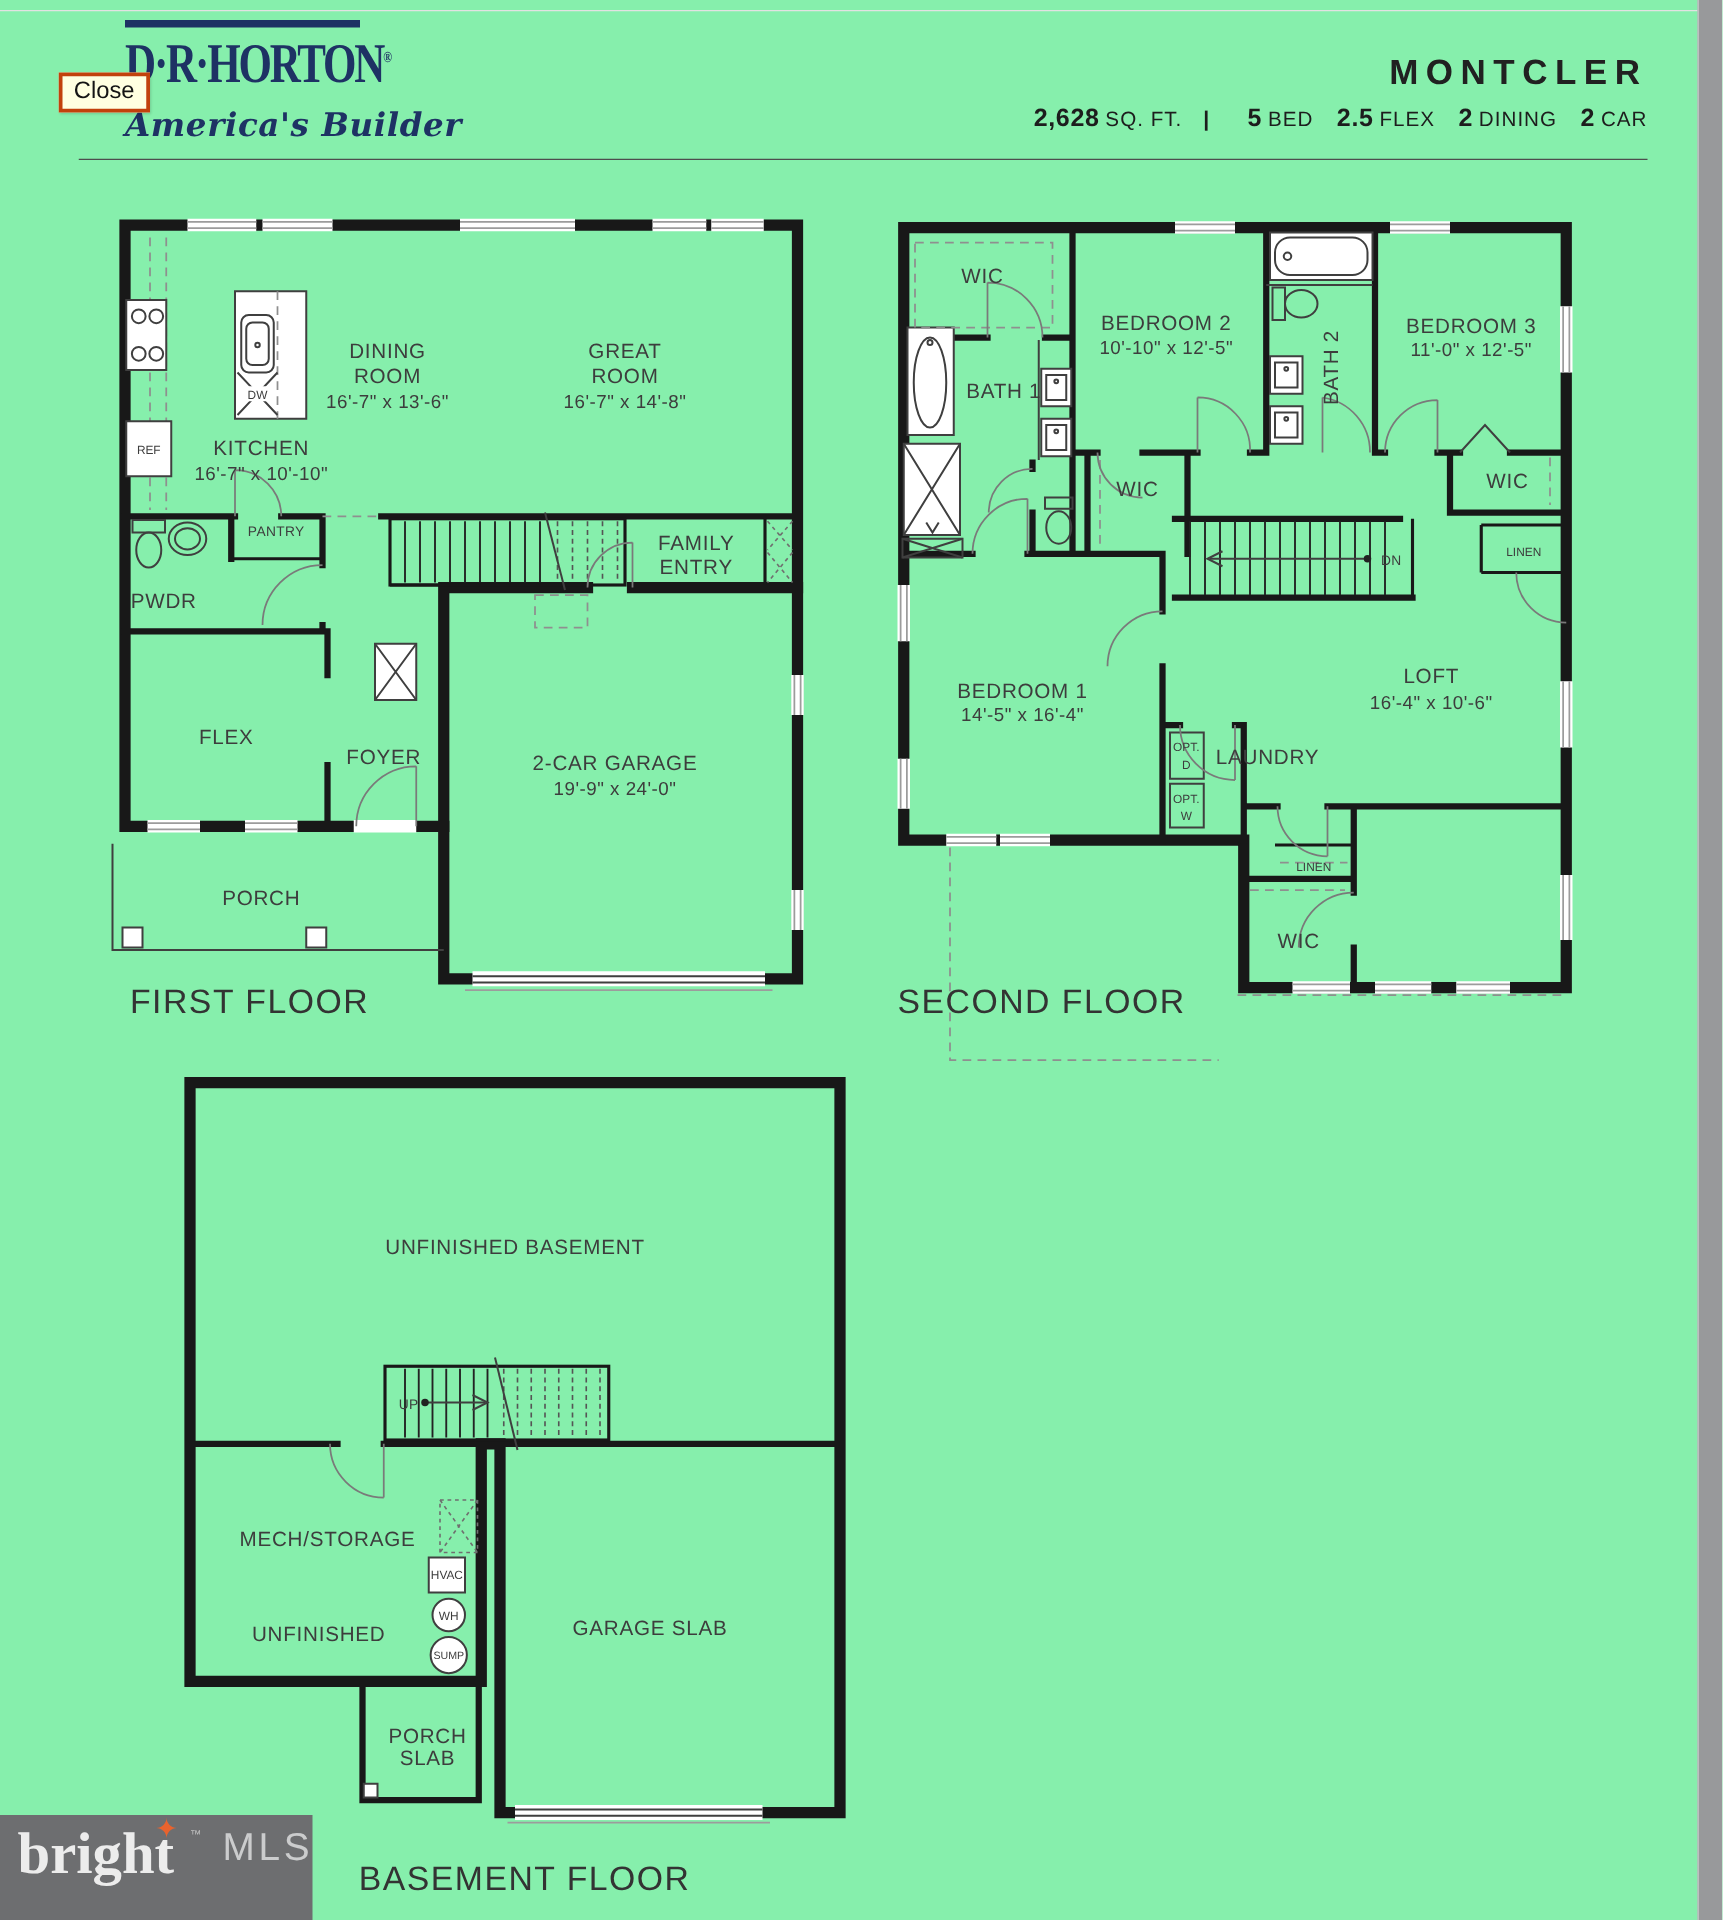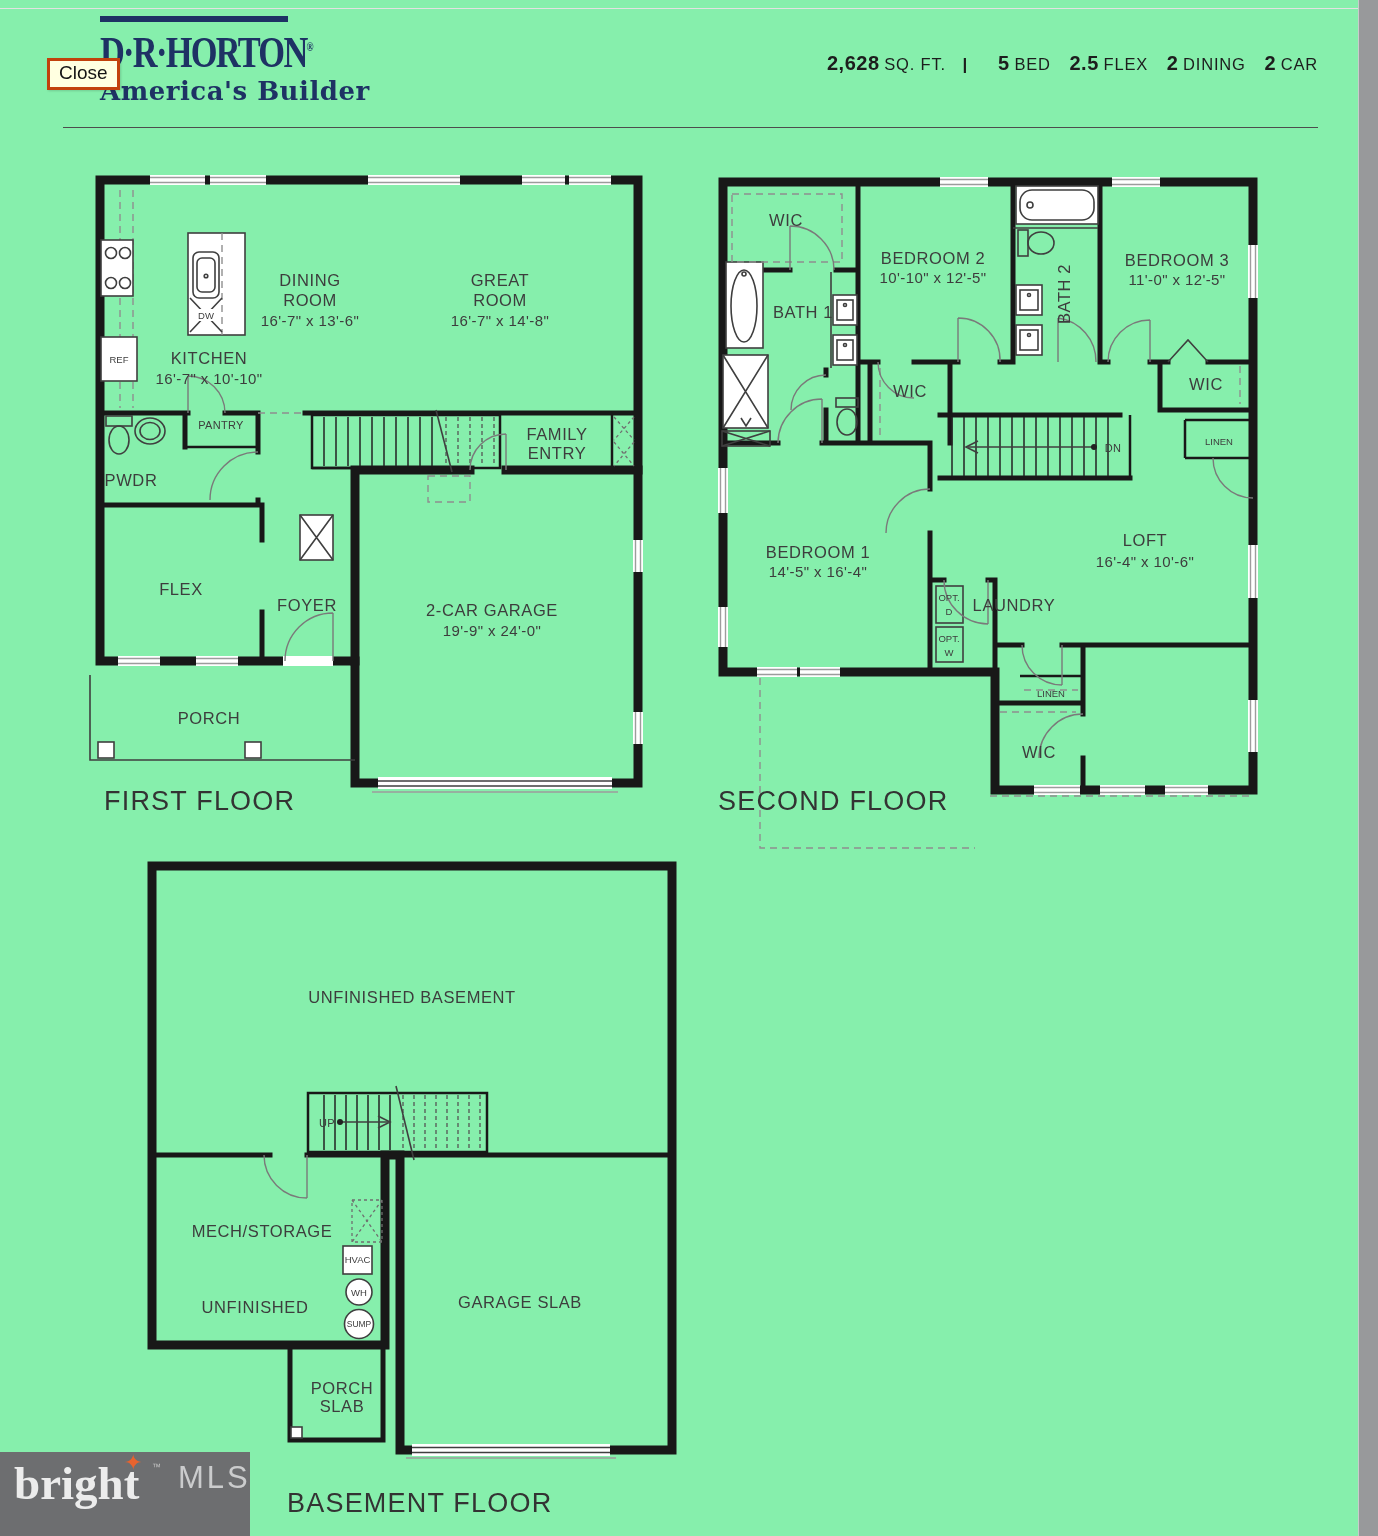--- a/index.html
+++ b/index.html
@@ -5,22 +5,22 @@
   html,body{margin:0;padding:0;background:#fff;}
   .page{position:relative;width:1378px;height:1536px;background:#86efac;overflow:hidden;
         font-family:"Liberation Sans",sans-serif;}
   .topline{position:absolute;top:8px;left:0;width:1378px;border-top:1px solid #e2e2e2;}
   
   .logo{position:absolute;left:100px;top:16px;color:#1e3264;}
   .logo-bar{width:188px;height:6px;background:#1e3264;margin-bottom:2px;}
   .logo-name{font-family:"Liberation Serif",serif;font-weight:bold;font-size:40px;line-height:40px;
              letter-spacing:-2px;transform:scale(.86,1.12);transform-origin:left top;white-space:nowrap;}
   .logo-name sup{font-size:11px;letter-spacing:0;}
-  .logo-tagline{font-family:"DejaVu Serif",serif;font-weight:bold;font-size:26px;
-                margin-top:7px;letter-spacing:.5px;white-space:nowrap;}
+  .logo-tagline{font-family:"DejaVu Serif",serif;font-style:italic;font-weight:bold;font-size:26px;
+                margin-top:18px;letter-spacing:.5px;white-space:nowrap;}
   .close-tip{position:absolute;left:47px;top:58px;background:#ffffe1;border:3px solid #c2410c;
              font-size:19px;color:#141414;padding:1px 9px 3px 9px;box-shadow:1px 1px 2px rgba(0,0,0,.15);}
   .plan-head{position:absolute;right:60px;top:42px;text-align:right;color:#212121;}
   .plan-name{font-size:28px;font-weight:bold;letter-spacing:6px;}
   .plan-specs{margin-top:10px;font-size:17px;color:#1d1d1d;white-space:nowrap;}
   .plan-specs b{font-size:20px;letter-spacing:.5px;}
   .plan-specs .u{font-size:16.5px;letter-spacing:.8px;}
   .plan-specs .grp{margin-left:14px;}
   .plan-specs .sep{margin:0 12px;font-weight:bold;}
   .rule{position:absolute;top:127px;left:63px;width:1255px;border-top:1.5px solid #4d4d4d;}
@@ -62,20 +62,21 @@
   <div class="topline"></div>
 
   <div class="logo">
     <div class="logo-bar"></div>
     <div class="logo-name"><span>D·R·HORTON</span><sup>®</sup></div>
     <div class="logo-tagline">America's Builder</div>
   </div>
   <div class="close-tip">Close</div>
 
   <div class="plan-head">
+    <div class="plan-name">MONTCLER</div>
     <div class="plan-specs">
       <span class="grp" style="margin-left:12px"><b>2,628</b> <span class="u">SQ. FT.</span></span>
       <span class="sep">|</span>
       <span class="grp"><b>5</b> <span class="u">BED</span></span>
       <span class="grp"><b>2.5</b> <span class="u">FLEX</span></span>
       <span class="grp"><b>2</b> <span class="u">DINING</span></span>
       <span class="grp"><b>2</b> <span class="u">CAR</span></span>
     </div>
   </div>
   <div class="rule"></div>

